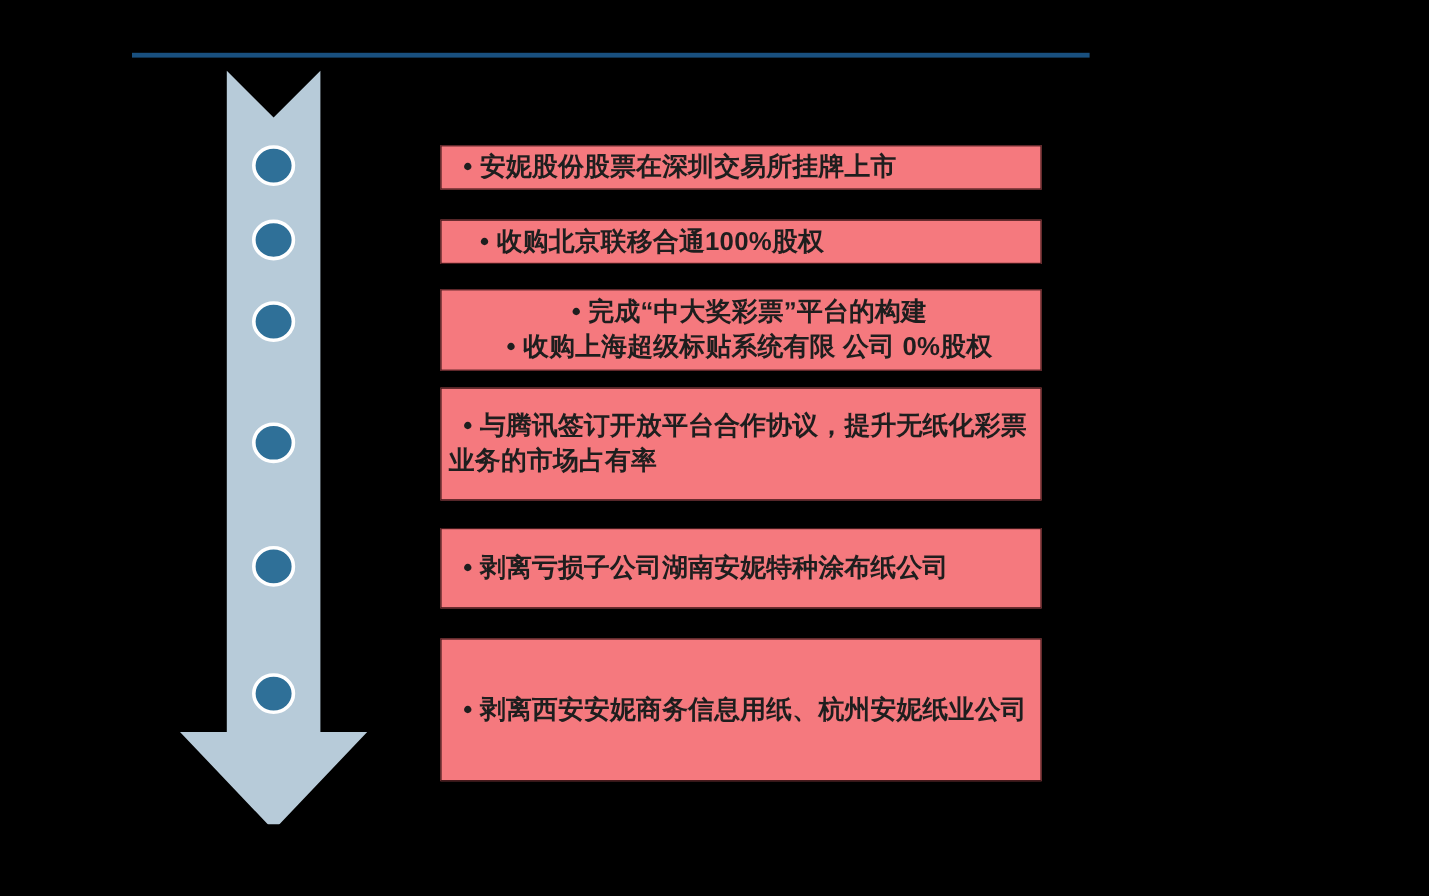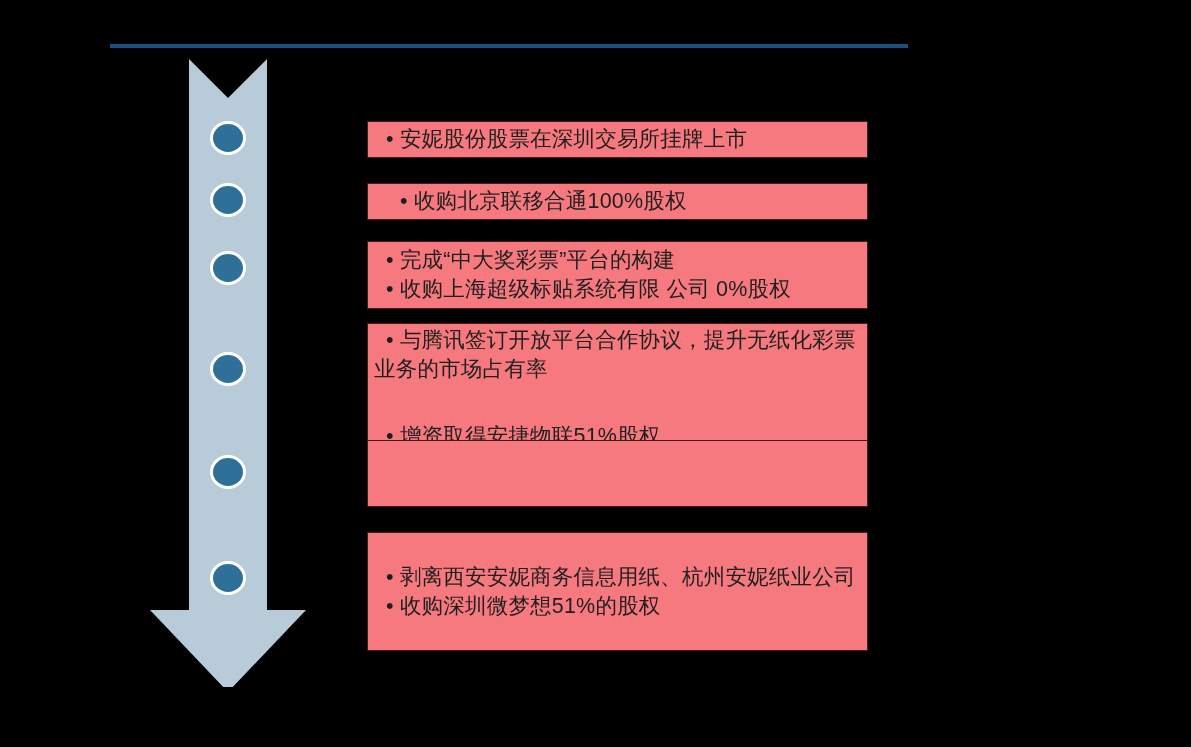--- a/index.html
+++ b/index.html
@@ -9,20 +9,21 @@
   }
   body {
     font-family: "Liberation Sans", "DejaVu Sans", sans-serif;
   }
   .stage {
     position: relative;
     width: 1191px;
     height: 687px;
     background: var(--bg, #000);
     overflow: hidden;
+    font-weight: bold;
   }
   .top-rule {
     position: absolute;
     left: 110px;
     top: 44px;
     width: 798px;
     height: 4px;
     background: var(--rule, #19507f);
   }
   .arrow-svg {
@@ -77,28 +78,27 @@
       </g>
   </svg>
 
   <div class="boxes" id="boxes">
       <div class="milestone-box" style="top: 121px; min-height: 37px;">
         <div class="milestone-line">• 安妮股份股票在深圳交易所挂牌上市</div>
       </div>
       <div class="milestone-box" style="top: 183px; min-height: 37px; padding-left: 20px;">
         <div class="milestone-line">•  收购北京联移合通100%股权</div>
       </div>
-      <div class="milestone-box" style="top: 241px; min-height: 68px;">
+      <div class="milestone-box" style="top: 241px; min-height: 68px; text-align: center;">
         <div class="milestone-line">• 完成“中大奖彩票”平台的构建</div>
         <div class="milestone-line">• 收购上海超级标贴系统有限 公司 0%股权</div>
       </div>
       <div class="milestone-box" style="top: 323px; min-height: 94px; gap: 38px;">
         <div class="milestone-line">•  与腾讯签订开放平台合作协议，提升无纸化彩票业务的市场占有率</div>
-        <div class="milestone-line">• 增资取得安捷物联51%股权</div>
       </div>
       <div class="milestone-box" style="top: 440px; min-height: 67px;">
+        <div class="milestone-line">• 剥离亏损子公司湖南安妮特种涂布纸公司</div>
       </div>
       <div class="milestone-box" style="top: 532px; min-height: 119px;">
         <div class="milestone-line">• 剥离西安安妮商务信息用纸、杭州安妮纸业公司</div>
-        <div class="milestone-line">• 收购深圳微梦想51%的股权</div>
       </div>
     </div>
 </div>
 
 </body></html>

